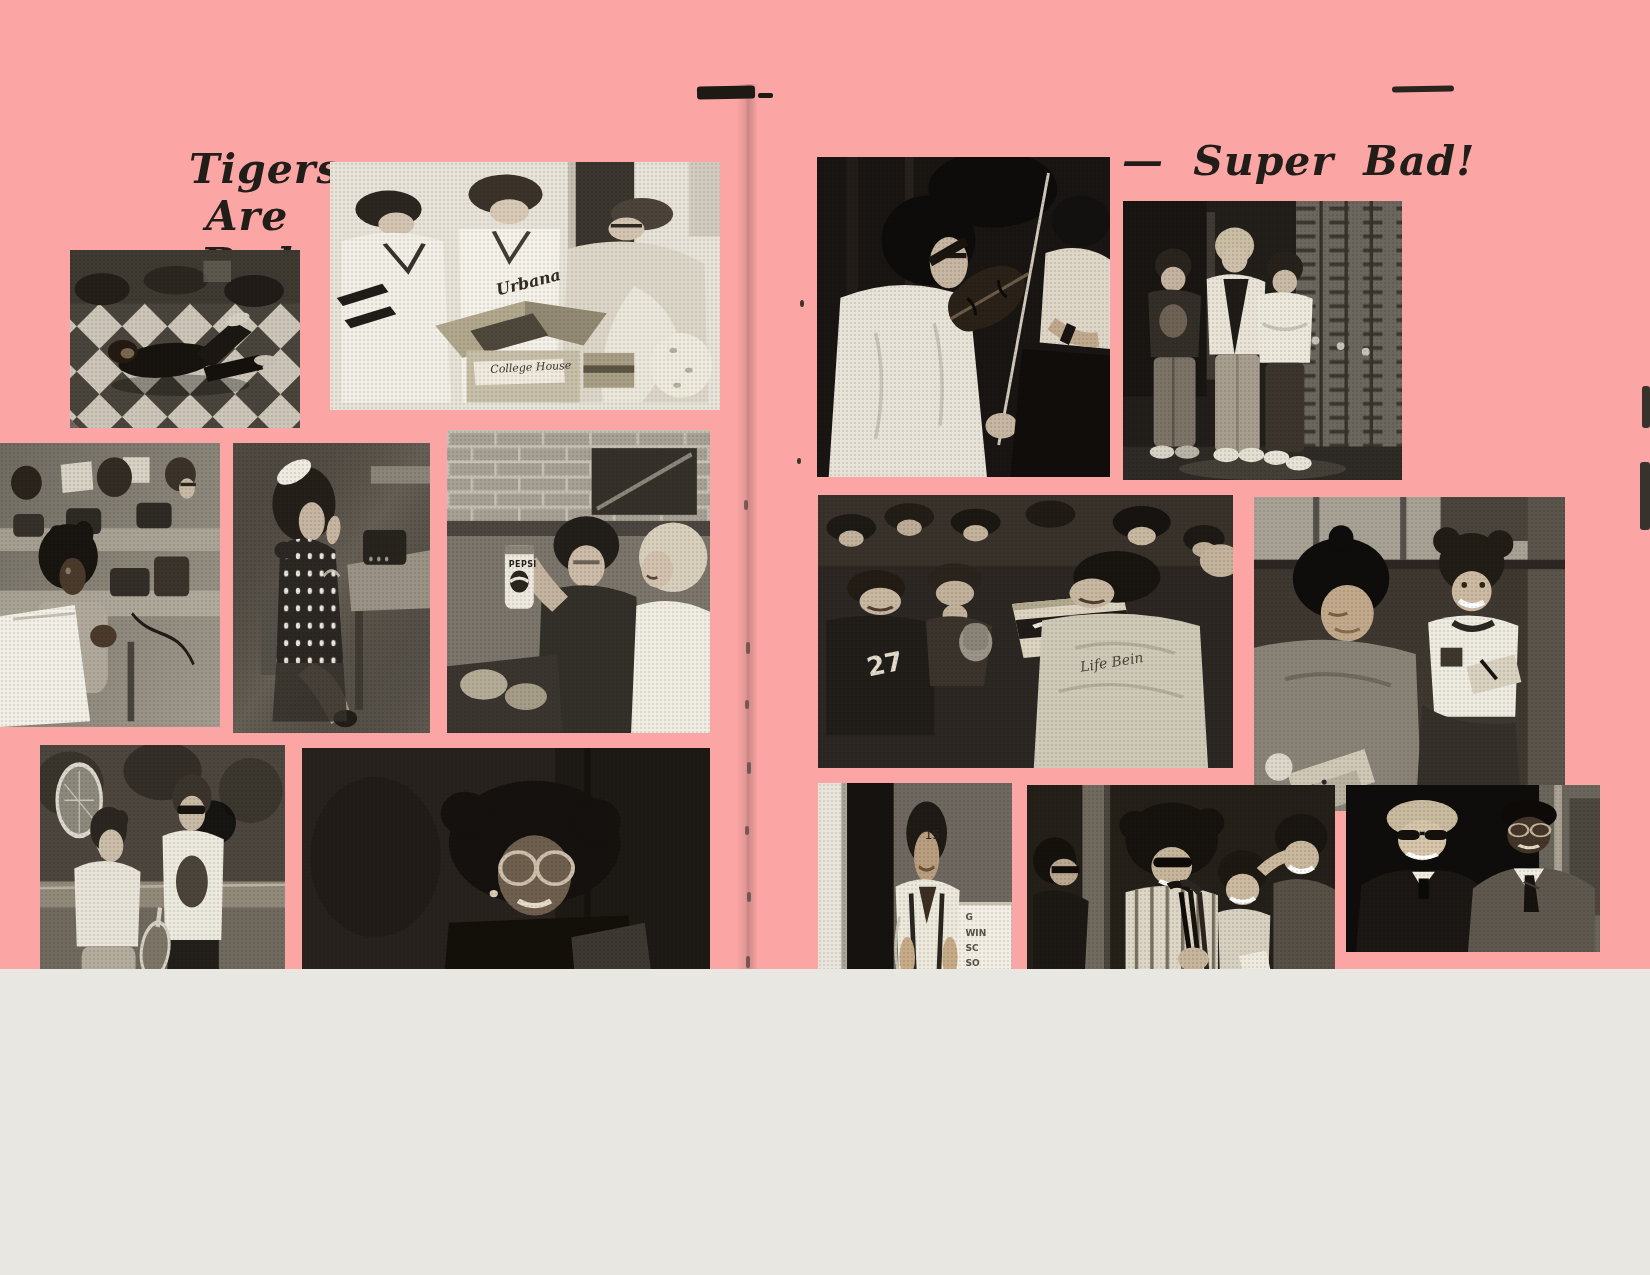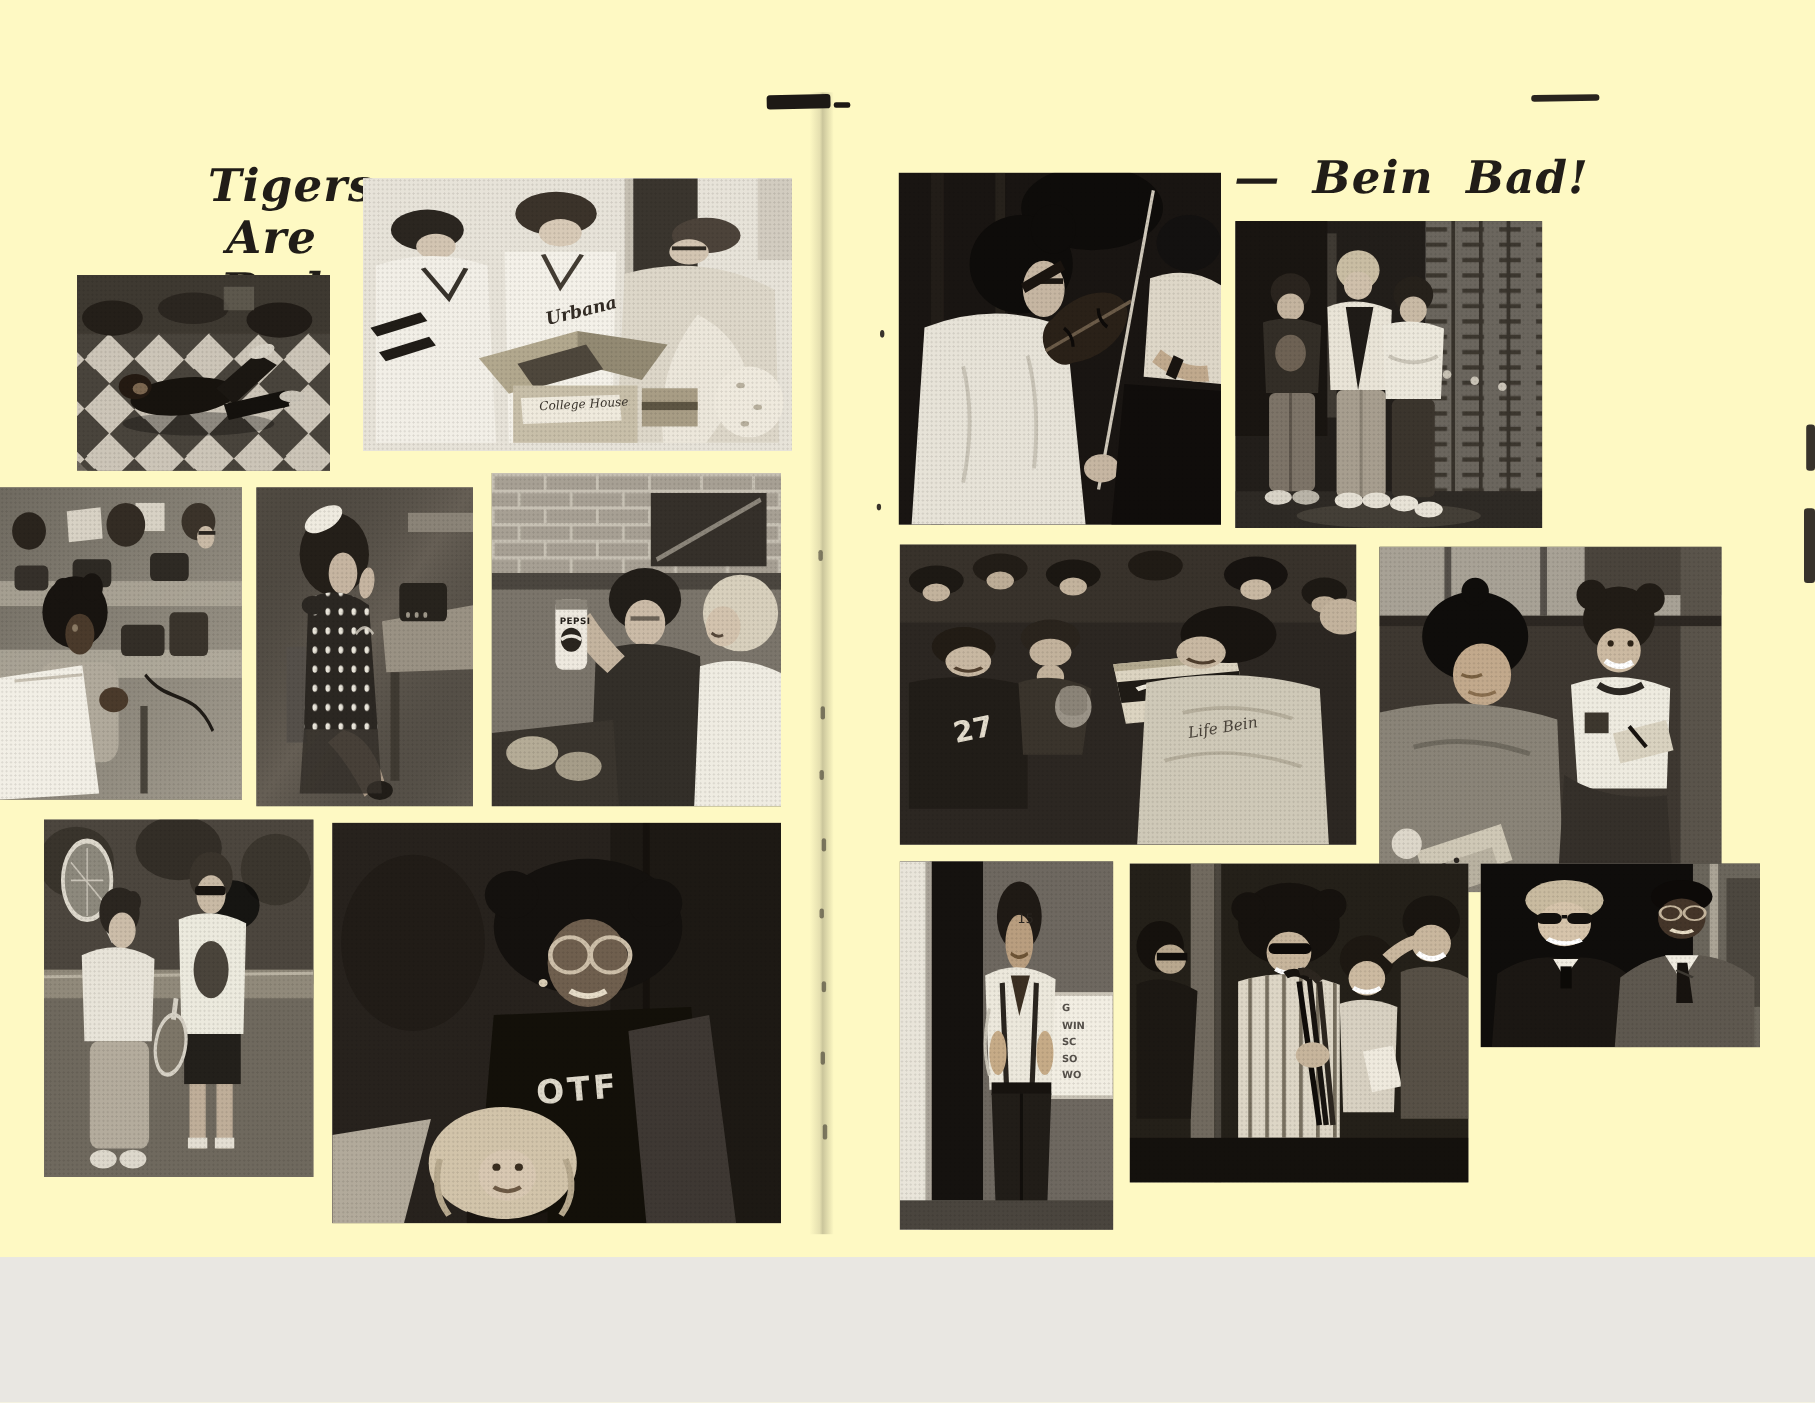--- a/index.html
+++ b/index.html
@@ -1,16 +1,16 @@
 <!DOCTYPE html>
 <html><head>
 <meta charset="utf-8">
 <style>
   html,body{margin:0;padding:0;background:#e9e7e2;}
-  .sheet{position:relative;width:1650px;height:1143px;background:#fef9c3;overflow:hidden;
+  .sheet{position:relative;width:1650px;height:969px;background:#fca5a5;overflow:hidden;
          font-family:"DejaVu Serif","Liberation Serif",serif;}
   .title{position:absolute;color:#211d18;font-style:italic;font-weight:600;letter-spacing:1px;}
   #left-title{left:163px;top:146px;width:168px;font-size:41px;line-height:47px;text-align:center;}
   #left-title .l1{display:block;margin-left:26px;}
   #left-title .l2{display:block;}
   #right-title{left:1122px;top:137px;font-size:41px;word-spacing:14px;white-space:nowrap;}
   .photo{position:absolute;overflow:hidden;background:#6d675e;}
   .photo svg.fit{position:absolute;inset:0;width:100%;height:100%;display:block;}
   .photo::after{content:"";position:absolute;inset:0;pointer-events:none;
     background-image:radial-gradient(rgba(25,20,14,.10) .8px,transparent 1.1px);
@@ -28,21 +28,21 @@
 </style>
 </head>
 <body>
 
 <div class="sheet">
 
   <div class="title" id="left-title">
     <span class="l1">Tigers</span>
     <span class="l2">Are Bad</span>
   </div>
-  <div class="title" id="right-title">— Bein Bad!</div>
+  <div class="title" id="right-title">— Super Bad!</div>
 
   <svg width="0" height="0" style="position:absolute" aria-hidden="true">
     <defs>
       <pattern id="pdots" width="6" height="6" patternUnits="userSpaceOnUse">
         <circle cx="3" cy="3" r="1.1" fill="#e9e5da"></circle>
       </pattern>
       <pattern id="pstripe" width="5" height="8" patternUnits="userSpaceOnUse">
         <rect x="0" y="0" width="1.1" height="8" fill="#776f5f"></rect>
       </pattern>
       <pattern id="pbrick" width="18" height="10" patternUnits="userSpaceOnUse">

